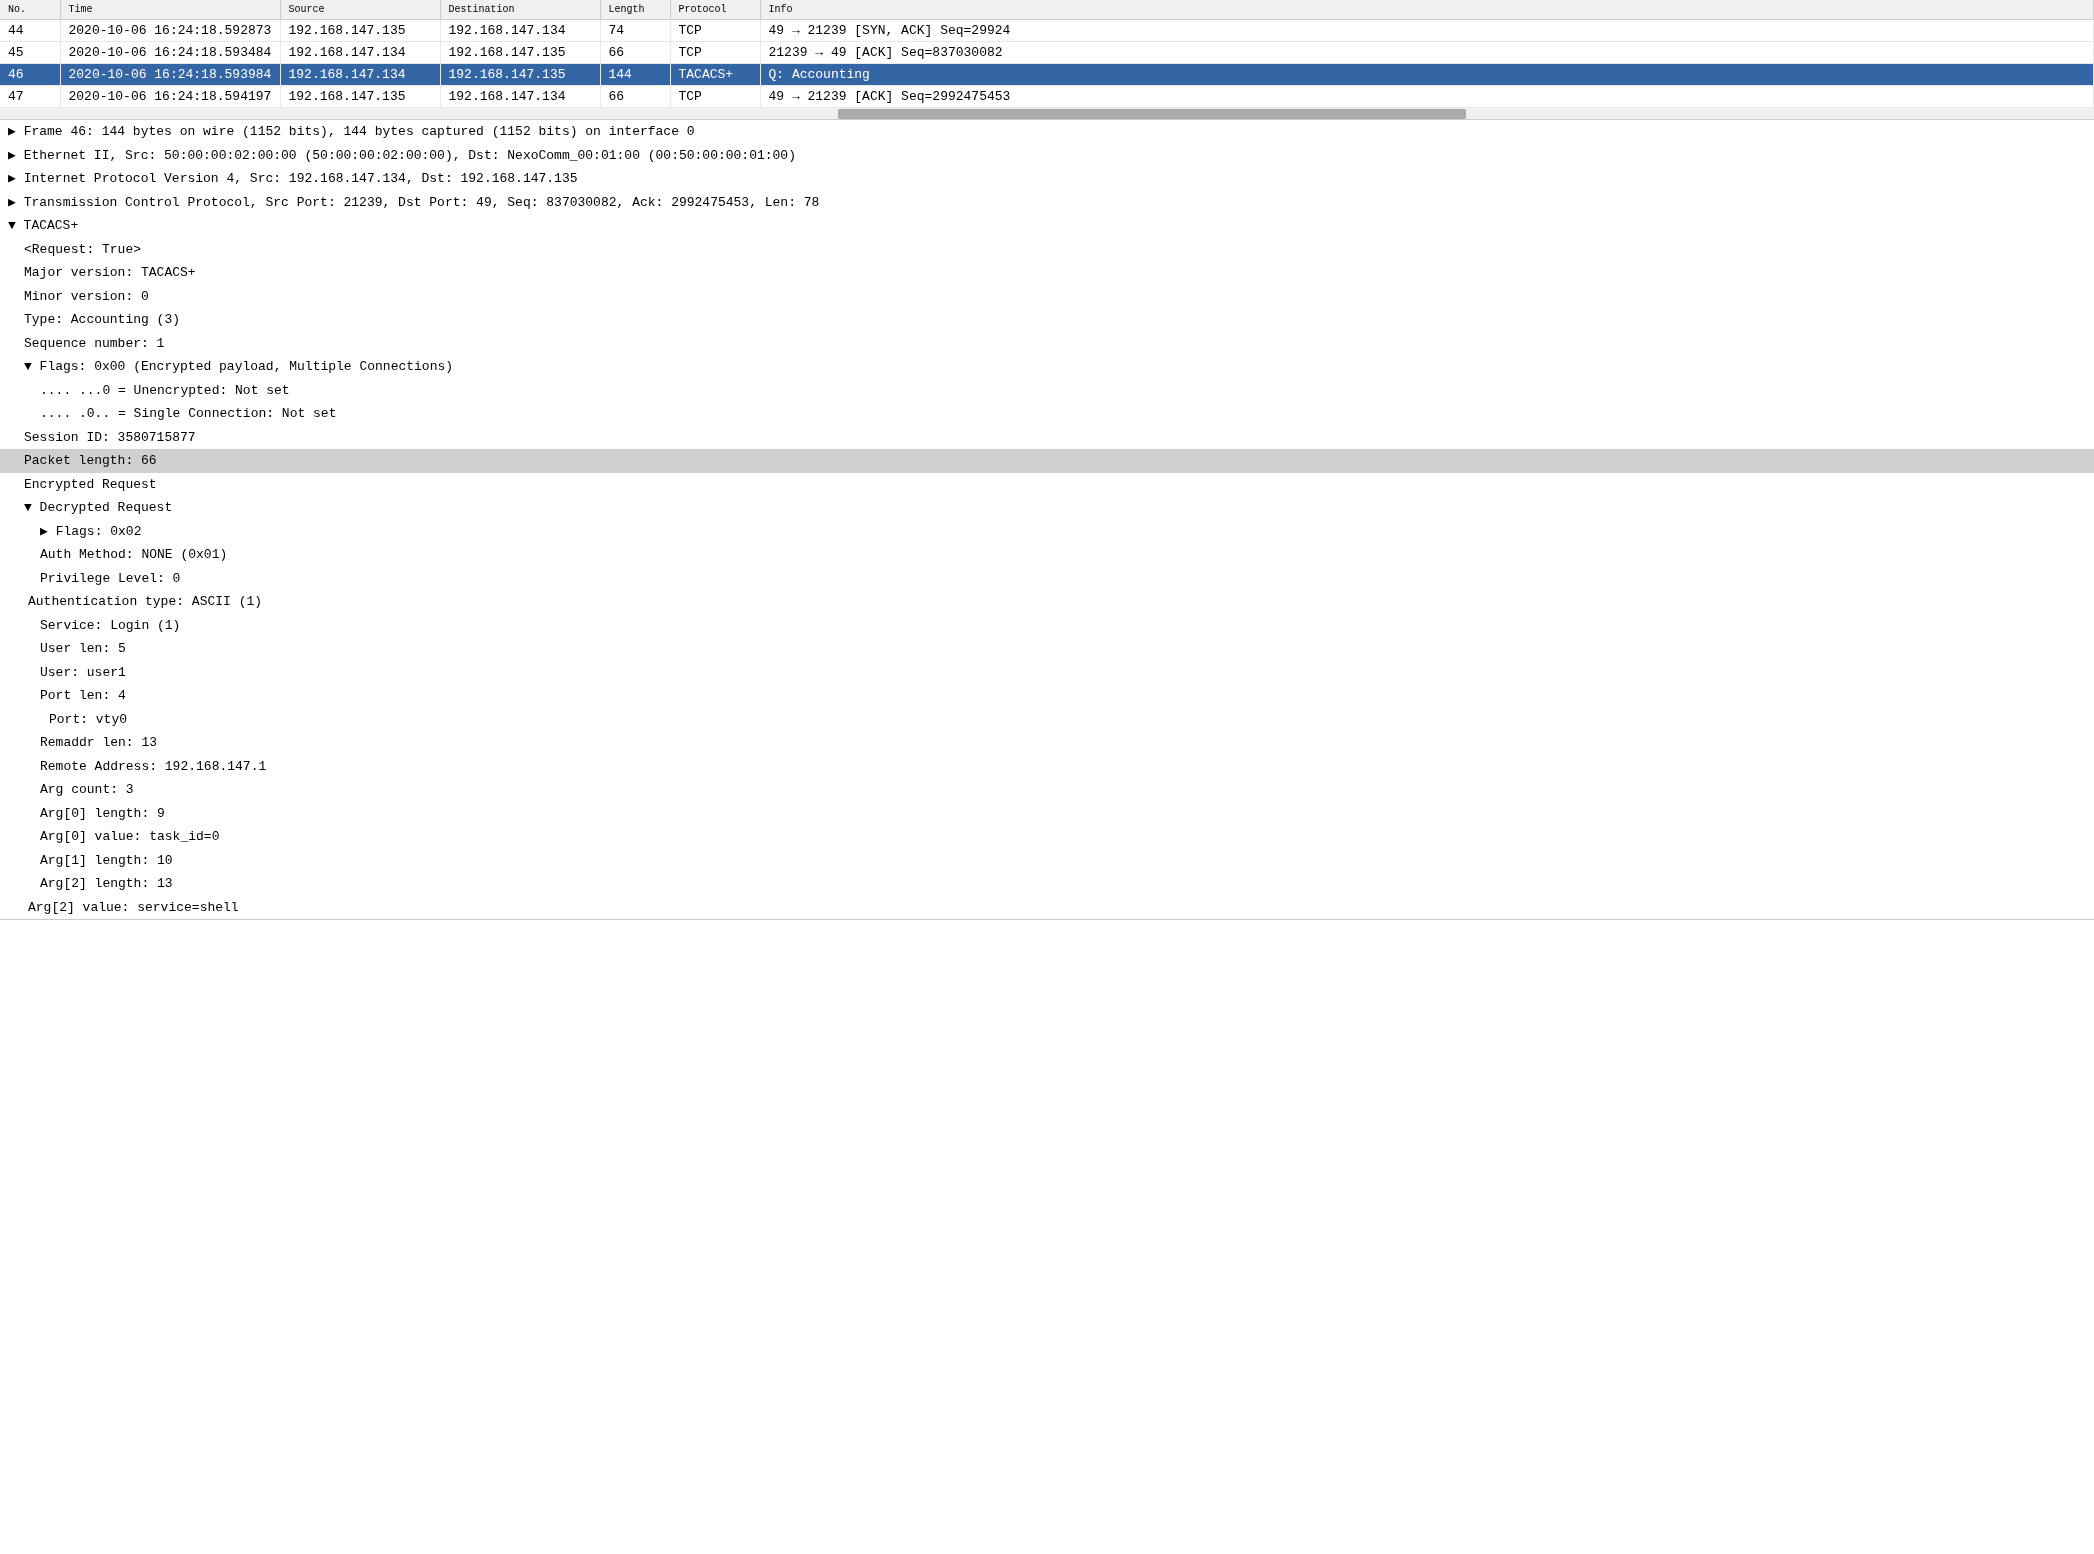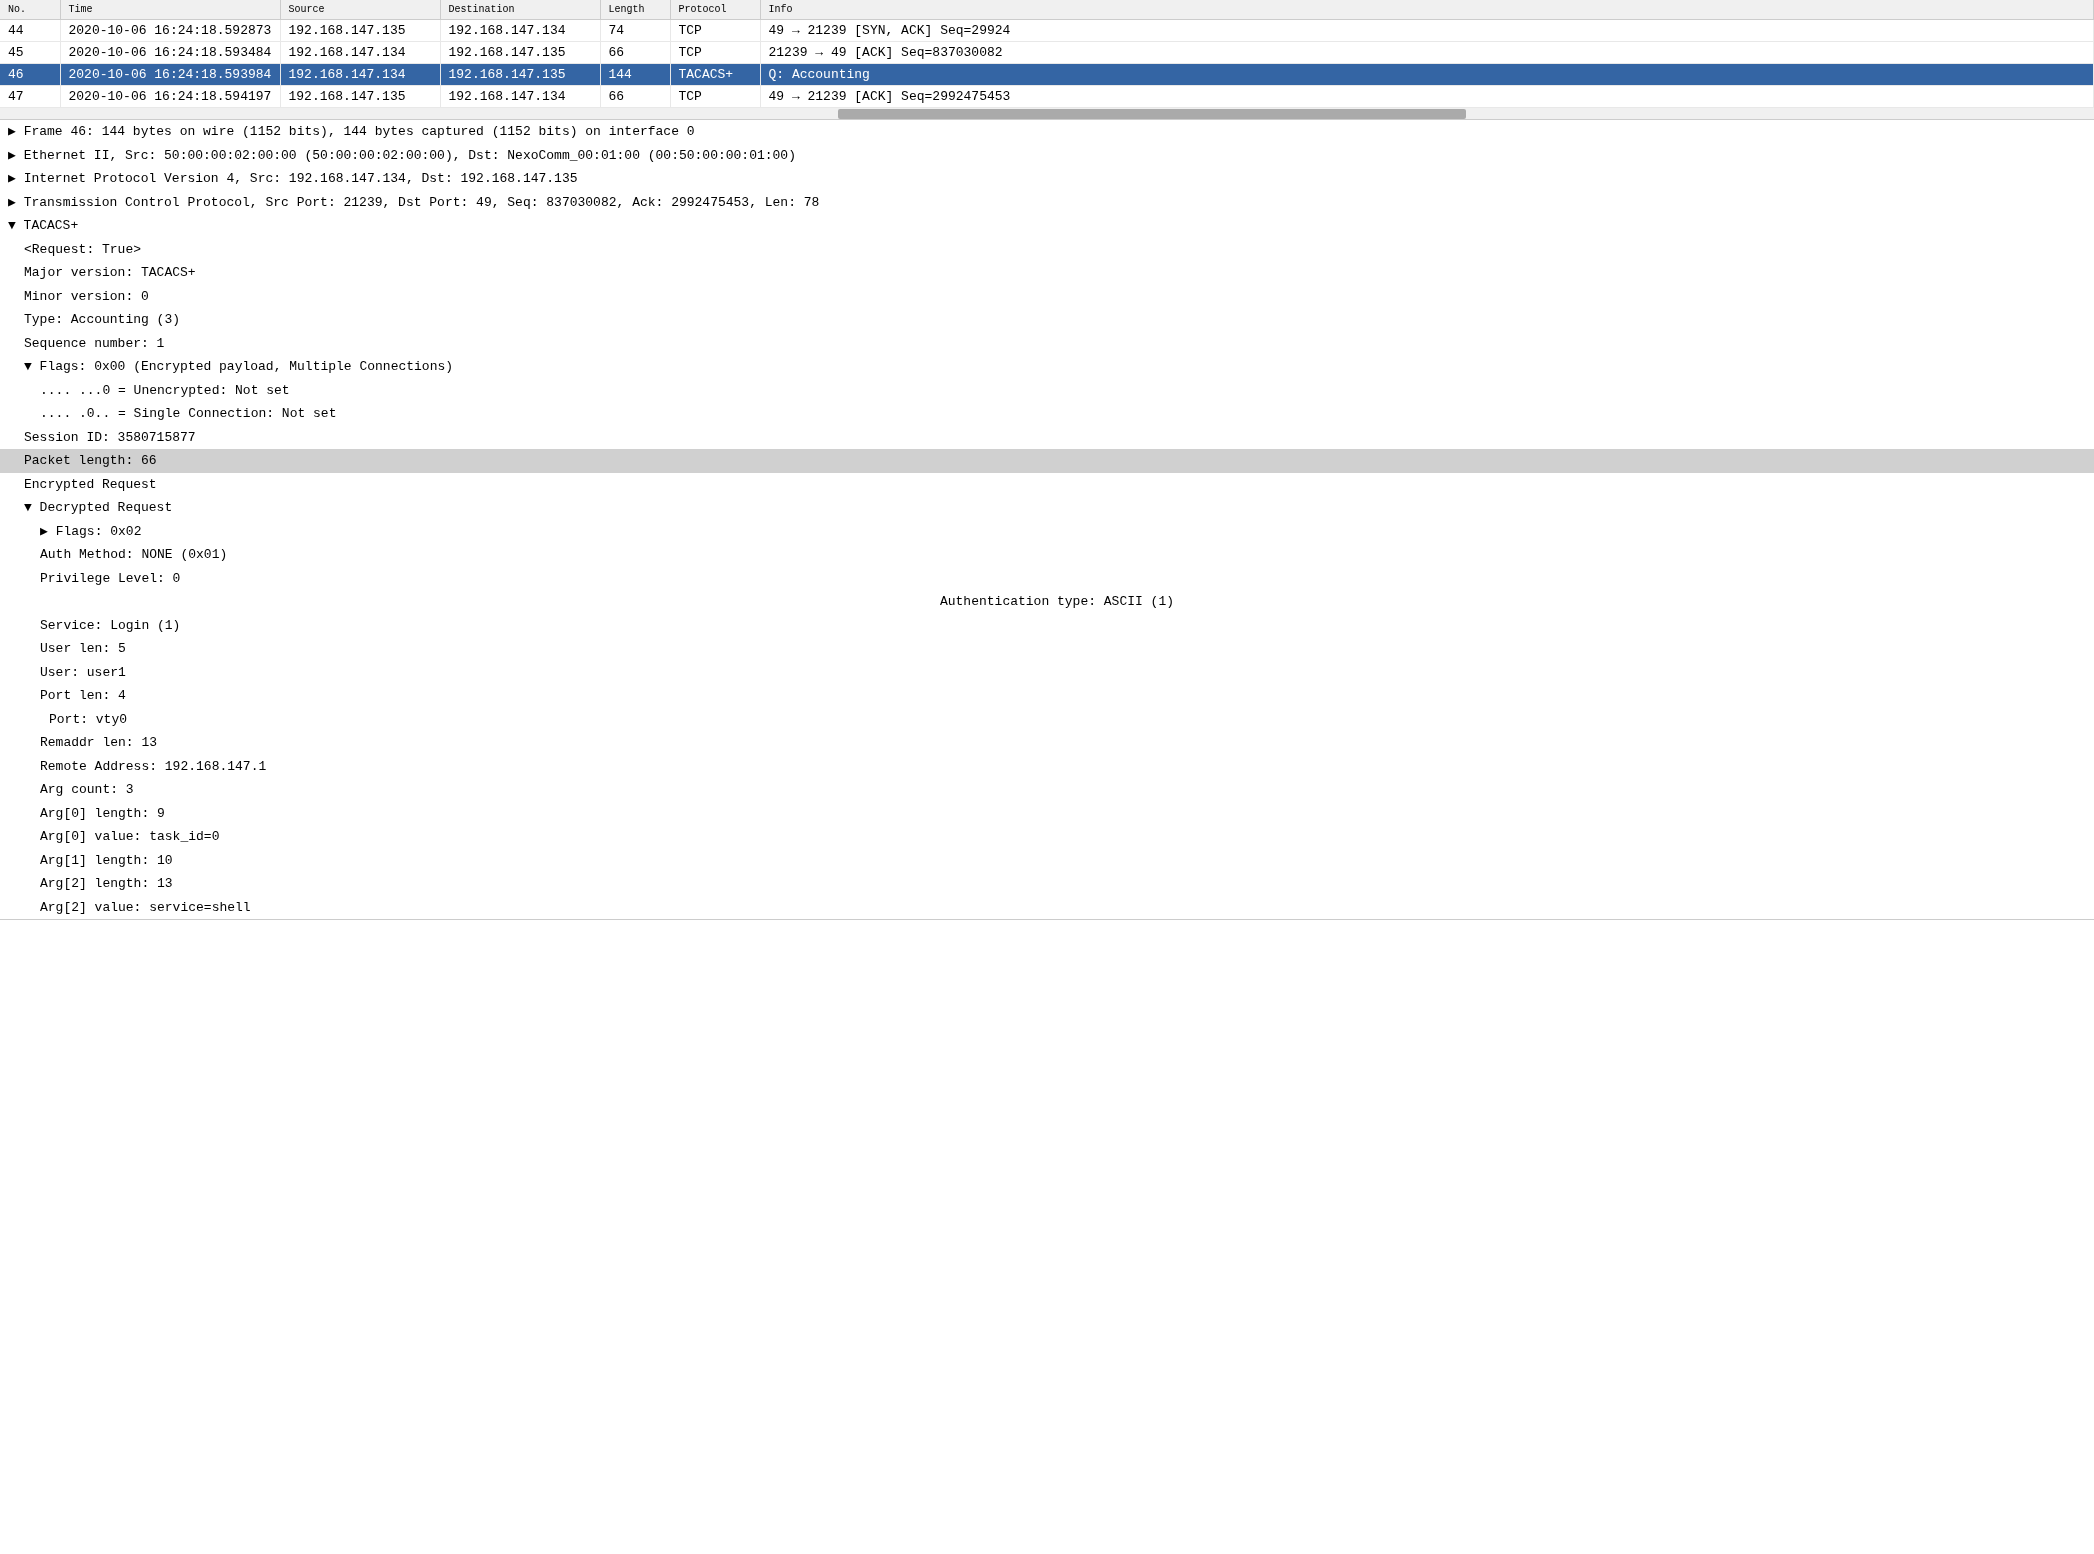--- a/index.html
+++ b/index.html
@@ -196,27 +196,27 @@
     <div class="detail-line" style="padding-left: 24px;">▼ Flags: 0x00 (Encrypted payload, Multiple Connections)</div>
     <div class="detail-line" style="padding-left: 40px;">.... ...0 = Unencrypted: Not set</div>
     <div class="detail-line" style="padding-left: 40px;">.... .0.. = Single Connection: Not set</div>
     <div class="detail-line" style="padding-left: 24px;">Session ID: 3580715877</div>
     <div class="detail-line highlighted" style="padding-left: 24px;">Packet length: 66</div>
     <div class="detail-line" style="padding-left: 24px;">Encrypted Request</div>
     <div class="detail-line" style="padding-left: 24px;">▼ Decrypted Request</div>
     <div class="detail-line" style="padding-left: 40px;">▶ Flags: 0x02</div>
     <div class="detail-line" style="padding-left: 40px;">Auth Method: NONE (0x01)</div>
     <div class="detail-line" style="padding-left: 40px;">Privilege Level: 0</div>
-    <div class="detail-line" style="padding-left: 28px; text-align: center;">Authentication type: ASCII (1)</div>
+    <div class="detail-line" style="padding-left: 28px;">Authentication type: ASCII (1)</div>
     <div class="detail-line" style="padding-left: 40px;">Service: Login (1)</div>
     <div class="detail-line" style="padding-left: 40px;">User len: 5</div>
     <div class="detail-line" style="padding-left: 40px;">User: user1</div>
     <div class="detail-line" style="padding-left: 40px;">Port len: 4</div>
     <div class="detail-line" style="padding-left: 40px; margin-left: 9px;">Port: vty0</div>
     <div class="detail-line" style="padding-left: 40px;">Remaddr len: 13</div>
     <div class="detail-line" style="padding-left: 40px;">Remote Address: 192.168.147.1</div>
     <div class="detail-line" style="padding-left: 40px;">Arg count: 3</div>
     <div class="detail-line" style="padding-left: 40px;">Arg[0] length: 9</div>
     <div class="detail-line" style="padding-left: 40px;">Arg[0] value: task_id=0</div>
     <div class="detail-line" style="padding-left: 40px;">Arg[1] length: 10</div>
     <div class="detail-line" style="padding-left: 40px;">Arg[2] length: 13</div>
-    <div class="detail-line" style="padding-left: 40px;">Arg[2] value: service=shell</div>
+    <div class="detail-line" style="padding-left: 19px; margin-left: 9px;">Arg[2] value: service=shell</div>
   </div>
 
 </body></html>

